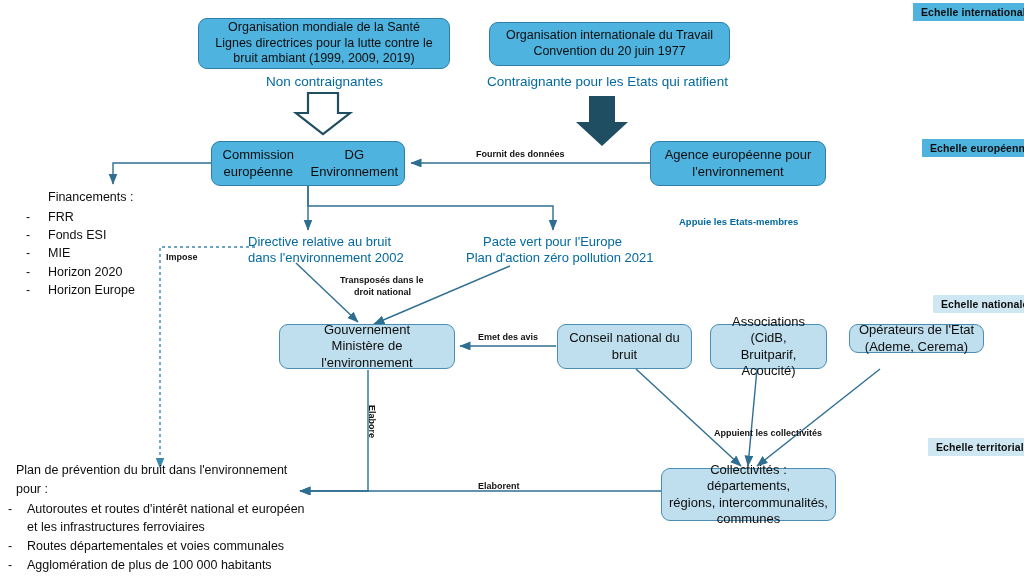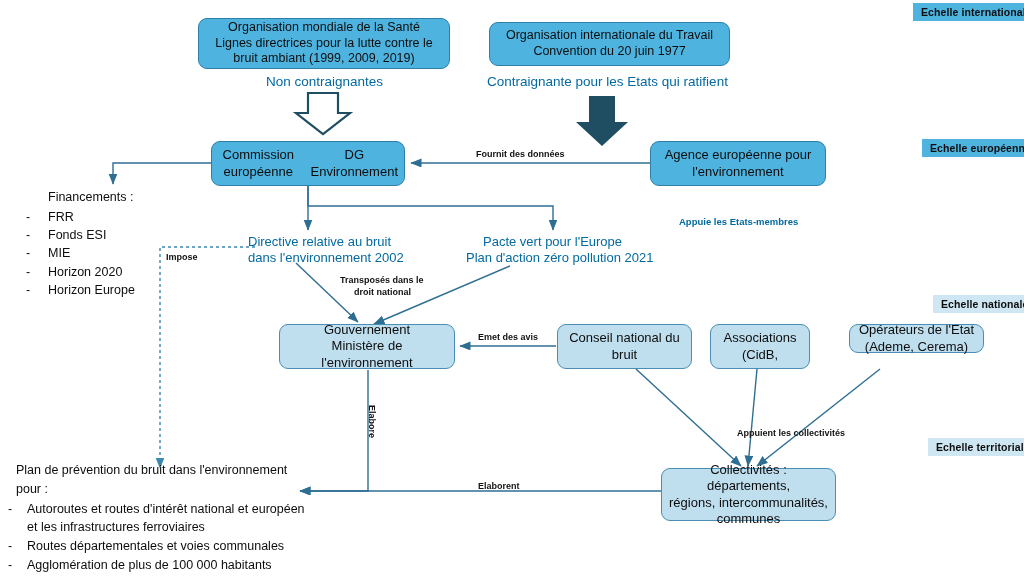--- a/index.html
+++ b/index.html
@@ -116,22 +116,23 @@
   <div class="node n-light" style="left:279px;top:324px;width:176px;height:45px;flex-direction:column;">
     <span>Gouvernement</span>
     <span>Ministère de l'environnement</span>
   </div>
 
   <div class="node n-light" style="left:557px;top:324px;width:135px;height:45px;flex-direction:column;">
     <span>Conseil national du</span>
     <span>bruit</span>
   </div>
 
-  <div class="node n-light" style="left:710px;top:324px;width:100px;height:45px;flex-direction:column;">
+  <div class="node n-light" style="left:710px;top:324px;width:117px;height:45px;flex-direction:column;">
     <span>Associations (CidB,</span>
+    <span>Bruitparif, Acoucité)</span>
   </div>
 
   <div class="node n-light" style="left:849px;top:324px;width:135px;height:29px;flex-direction:column;">
     <span>Opérateurs de l'Etat</span>
     <span>(Ademe, Cerema)</span>
   </div>
 
   <div class="node n-light" style="left:661px;top:468px;width:175px;height:53px;flex-direction:column;">
     <span>Collectivités : départements,</span>
     <span>régions, intercommunalités,</span>
@@ -148,21 +149,21 @@
   <div class="ftext" style="left:483px;top:234px;">Pacte vert pour l'Europe</div>
   <div class="ftext" style="left:466px;top:250px;">Plan d'action zéro pollution 2021</div>
 
   <div class="elabel" style="left:476px;top:149px;">Fournit des données</div>
   <div class="elabel" style="left:166px;top:252px;">Impose</div>
   <div class="elabel" style="left:340px;top:275px;">Transposés dans le</div>
   <div class="elabel" style="left:354px;top:287px;">droit national</div>
   <div class="elabel" style="left:478px;top:332px;">Emet des avis</div>
   <div class="elabel vert" style="left:377px;top:405px;">Elabore</div>
   <div class="elabel" style="left:478px;top:481px;">Elaborent</div>
-  <div class="elabel" style="left:737px;top:428px;">Appuient les collectivités</div>
+  <div class="elabel" style="left:714px;top:428px;">Appuient les collectivités</div>
 
   <div class="listblock" style="left:26px;top:188px;width:180px;">
     <div class="hd">Financements :</div>
     <ul>
       <li>
         <span class="dash">-</span>
         <span>FRR</span>
       </li>
       <li>
         <span class="dash">-</span>

